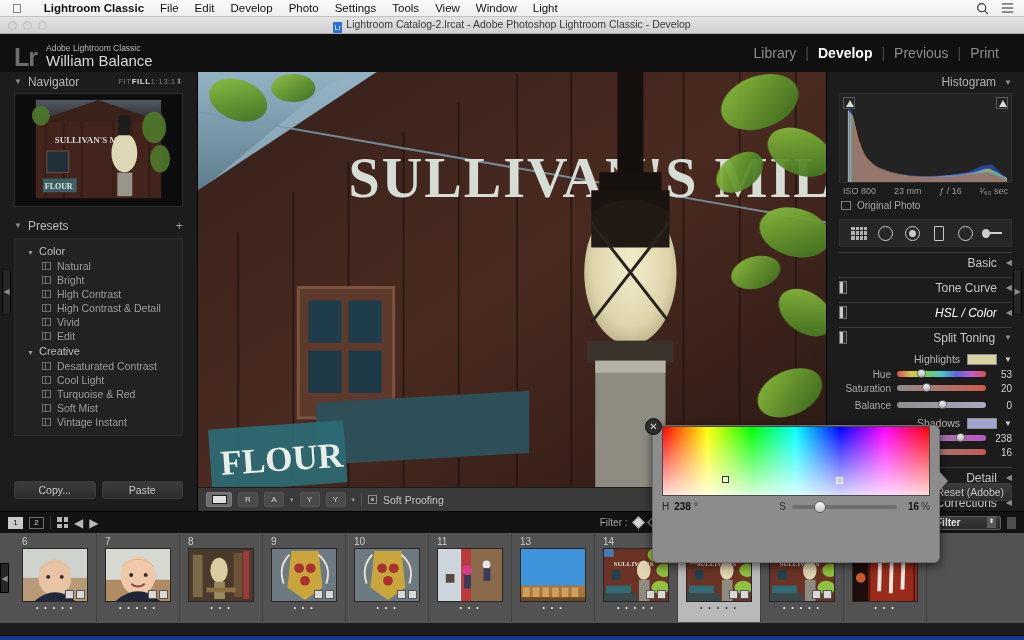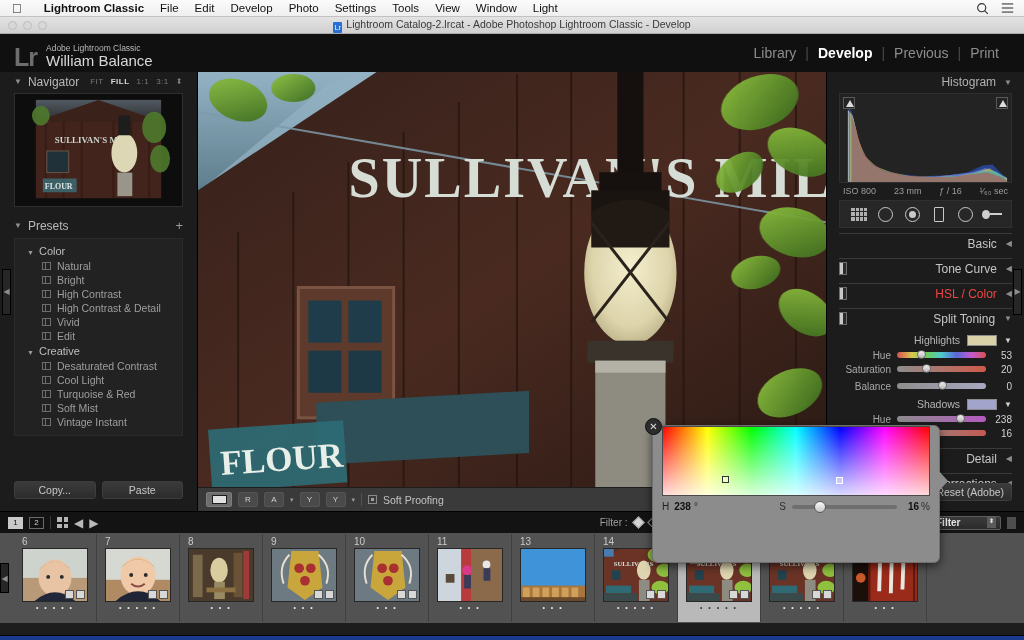--- a/index.html
+++ b/index.html
@@ -42,21 +42,21 @@
 
   
   #body{ position:relative; height:439px; display:flex; background:#000; }
 
   
   #left{ width:198px; background:#1c1c1c; border-right:1px solid #000; position:relative; }
   .lpanel{ margin:0 14px; }
   .ph{ display:flex; align-items:center; height:19px; color:#aeaeae; font-size:11.5px; }
   .ph .tri{ font-size:8px; color:#8e8e8e; margin-right:6px; }
   .ph .name{ font-size:12px; color:#b9b9b9; }
-  .ph .zooms{ margin-left:auto; display:flex; gap:7px; align-items:center; font-size:8px; color:#7a7a7a; letter-spacing:.5px;}
+  .ph .zooms{ margin-left:auto; display:flex; gap:0; align-items:center; font-size:8px; color:#7a7a7a; letter-spacing:.5px;}
   .ph .zooms .on{ color:#d8d8d8; font-weight:bold; }
   .navwrap{ border:1px solid #2e2e2e; background:#0d0d0d; height:114px; margin-top:2px; position:relative; overflow:hidden;}
   #presets-head{ margin-top:9px; }
   #presets-head .plus{ margin-left:auto; color:#9a9a9a; font-size:13px; line-height:10px;}
   .plist{ border:1px solid #2b2b2b; background:#222222; margin-top:3px; height:198px; overflow:hidden; padding:4px 0;}
   .pgroup{ color:#bdbdbd; font-size:11px; padding:2px 0 2px 12px; }
   .pgroup .tri{ font-size:7px; margin-right:5px; color:#9a9a9a;}
   .pitem{ color:#9e9e9e; font-size:10.5px; padding:1px 0 1px 27px; display:flex; align-items:center;}
   .pitem .ic{ width:9px;height:8px;border:1px solid #6d6d6d;margin-right:6px;display:inline-block; position:relative;}
   .pitem .ic::after{content:"";position:absolute;left:2px;top:0;bottom:0;width:1px;background:#6d6d6d;}
@@ -101,21 +101,21 @@
   .grid9{width:16px;height:13px;display:grid;grid-template-columns:repeat(4,1fr);grid-template-rows:repeat(3,1fr);gap:1px;}
   .grid9 i{background:#b0b0b0;display:block;}
   .brush{display:flex;align-items:center;}
   .brush .b1{width:9px;height:9px;border-radius:50%;background:#cfcfcf;}
   .brush .b2{width:14px;height:2px;background:#cfcfcf;}
   .secthead{ border-top:1px solid #3a3a3a; margin-top:5px; height:20px; display:flex; align-items:center;
      justify-content:flex-end; font-size:12px; color:#c6c6c6; position:relative;}
   .secthead .arrow{ margin-left:9px; font-size:8px; color:#8d8d8d;}
   .secthead .sw{ position:absolute; left:0; top:3px; width:8px;height:13px;border:1px solid #6e6e6e;background:#2b2b2b;}
   .secthead .sw::after{content:"";position:absolute;left:0;top:0;bottom:0;width:3px;background:#c8c8c8;}
-  .secthead .hsl{color:#ef4444;}
+  .secthead .hsl{color:#ffffff;font-style:italic;}
   .sub{ font-size:10.5px; color:#b6b6b6; }
   .slrow{ display:flex; align-items:center; height:14px; font-size:10px; color:#a9a9a9; }
   .slrow .lab{ width:58px; text-align:right; padding-right:6px; }
   .slrow .track{ flex:1; height:6px; border-radius:3px; position:relative; }
   .slrow .val{ width:26px; text-align:right; color:#d2d2d2; font-size:10px;}
   .knob{ position:absolute; top:-2.5px; width:9px;height:9px;border-radius:50%;
      background:linear-gradient(#f0f0f0,#b8b8b8); border:1px solid #6a6a6a; }
   .tonerow{ display:flex; align-items:center; justify-content:flex-end; height:16px; gap:7px; }
   .chip{ width:30px;height:11px;border:1px solid #8b8b8b; }
   .rbtns{ position:absolute; bottom:10px; left:12px; right:12px; display:flex; gap:6px; }
@@ -486,20 +486,24 @@
             <path d="M11,90 L11,20 L15,30 L20,52 L28,67 L40,76 L58,82 L80,85 L104,85 L128,83 L144,79 L158,79 L168,86 L170,90 Z" fill="#17b8c8" opacity=".5"></path>
             <path d="M12,90 L12,22 L16,34 L22,56 L30,69 L44,78 L64,83 L88,85 L112,85 L134,82 L150,80 L164,85 L170,89 L170,90 Z" fill="#d83030" opacity=".45"></path>
           </svg>
         </div>
         <div class="exif">
           <span>ISO 800</span>
           <span>23 mm</span>
           <span>ƒ / 16</span>
           <span>¹⁄₆₀ sec</span>
         </div>
+        <div class="origrow">
+          <span class="sq"></span>
+          <span>Original Photo</span>
+        </div>
 
         <div class="toolstrip">
           <span class="tool">
             <span class="grid9">
                 <i></i>
                 <i></i>
                 <i></i>
                 <i></i>
                 <i></i>
                 <i></i>

